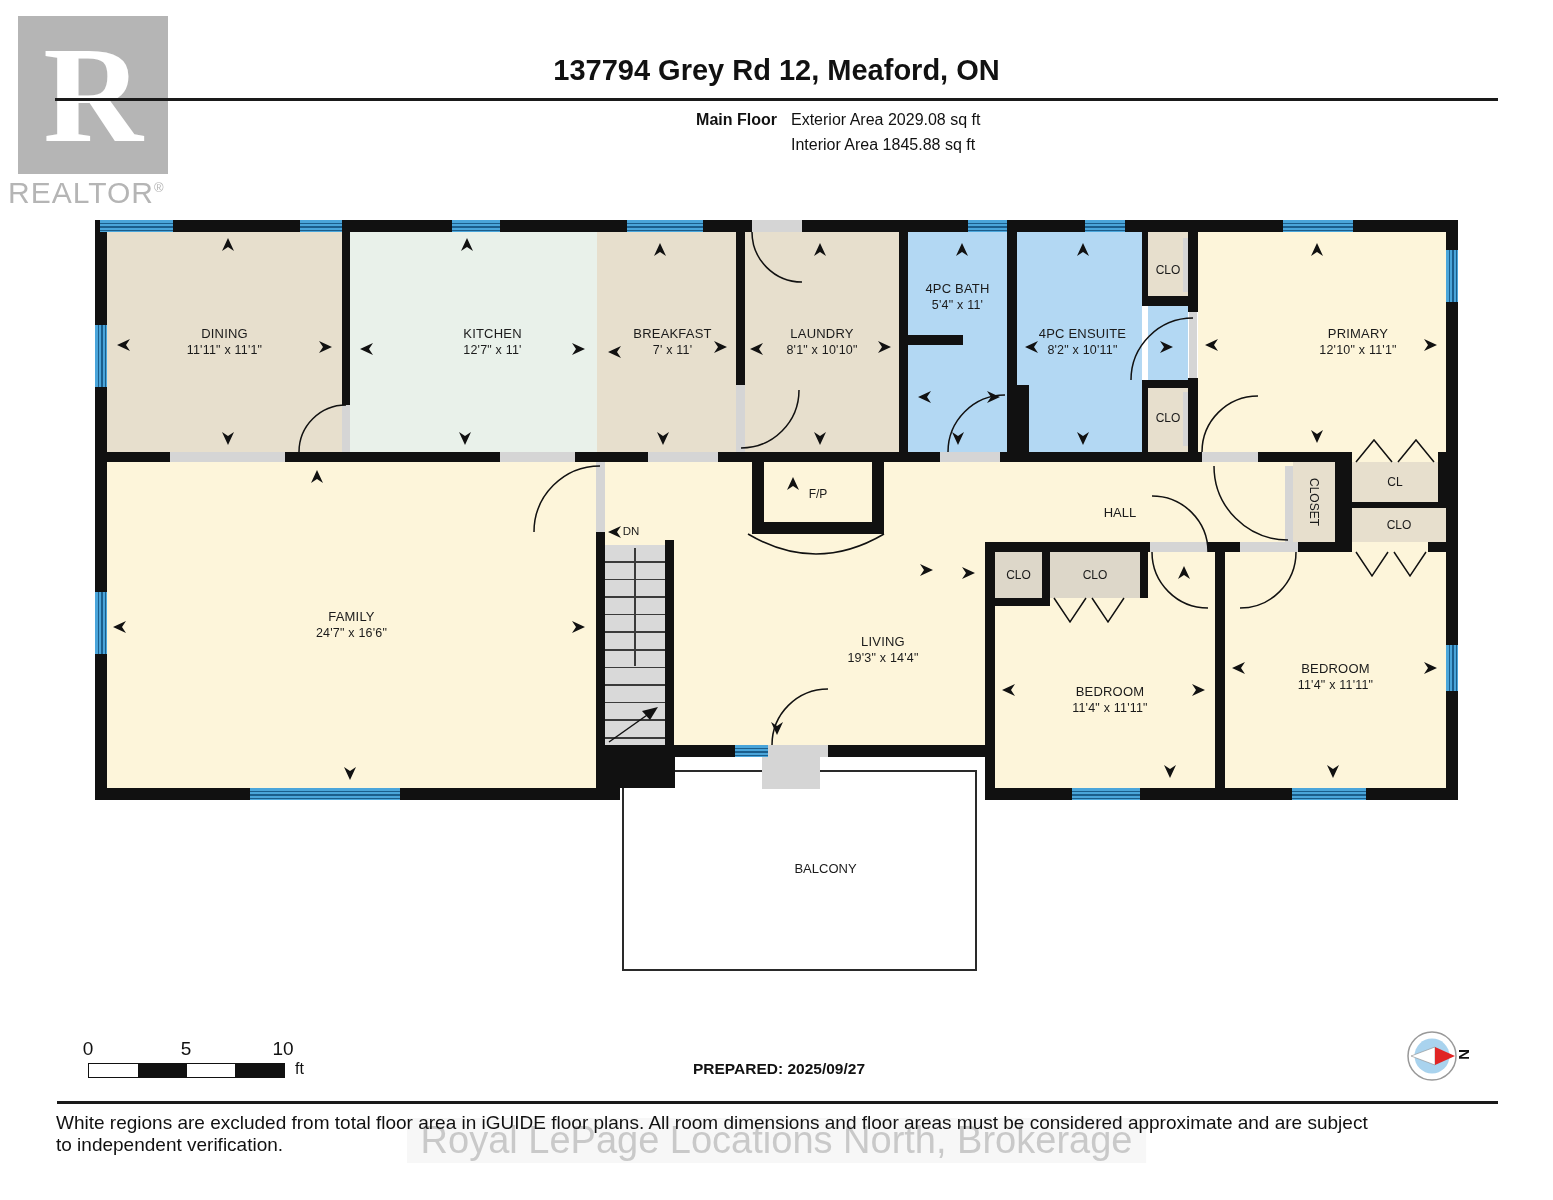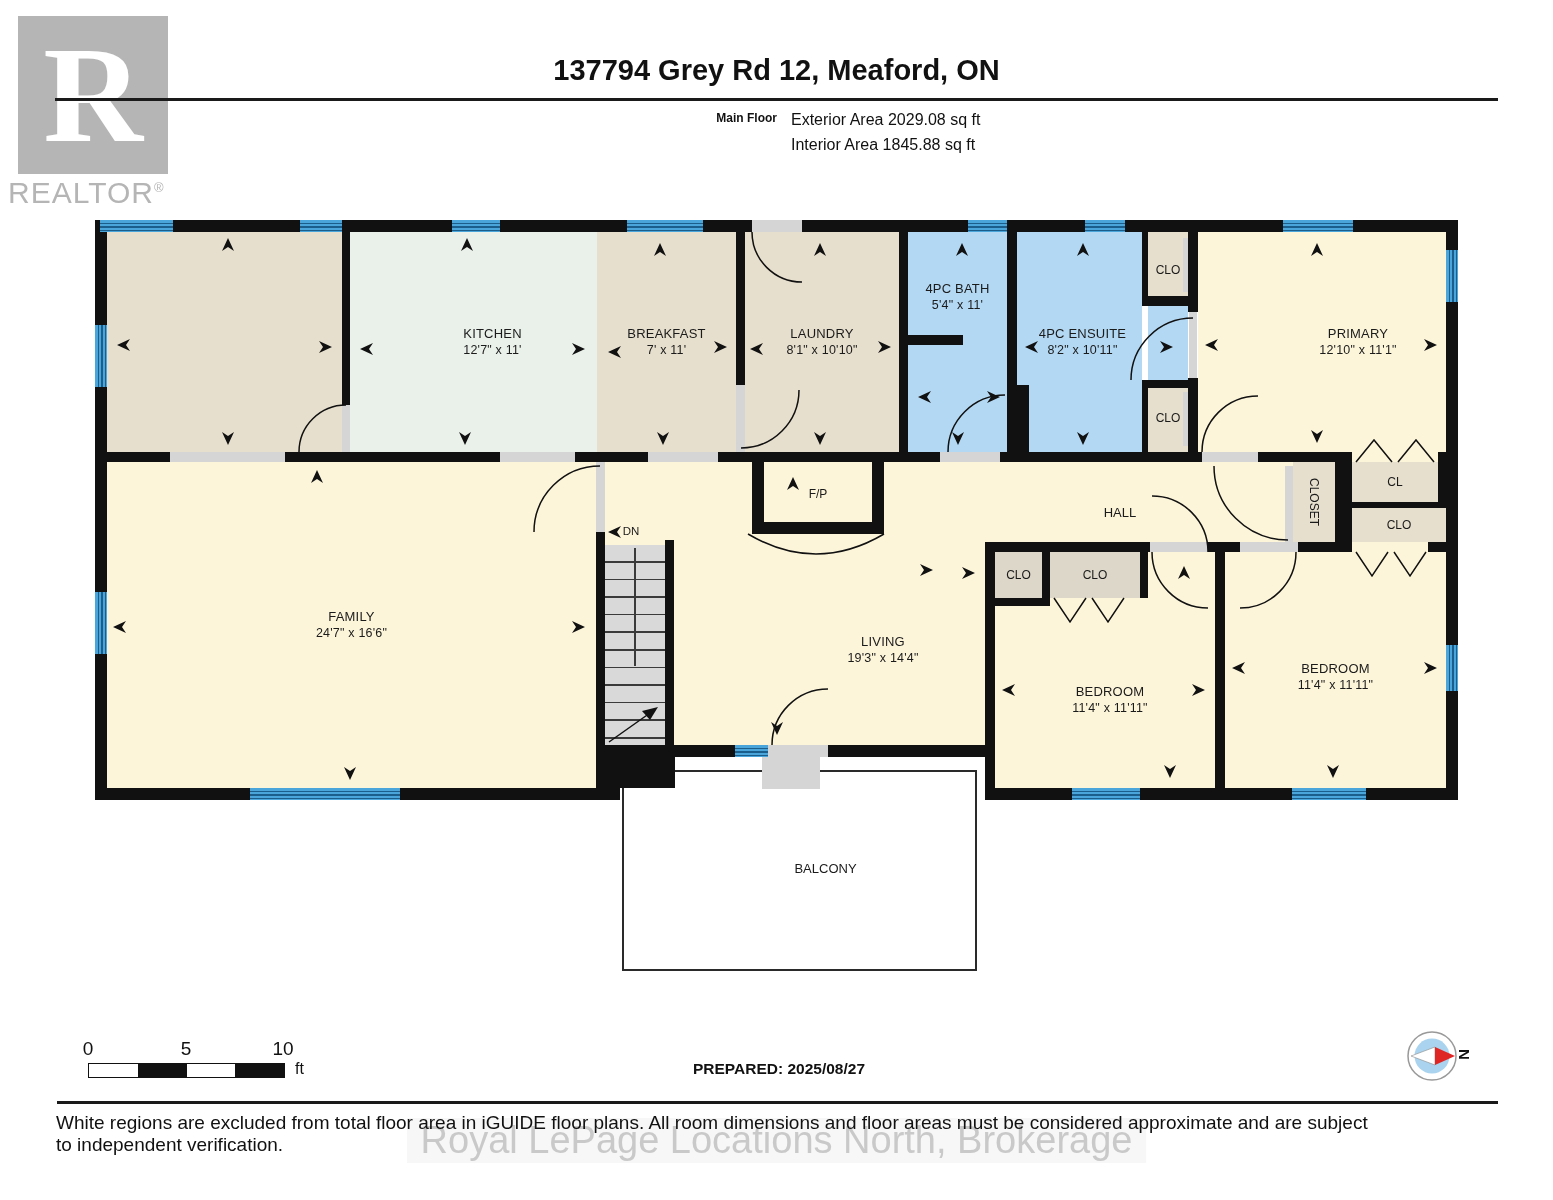--- a/index.html
+++ b/index.html
@@ -21,21 +21,21 @@
   .stair-rail{position:absolute;background:#3a3a3a;z-index:4;}
   .balcony{position:absolute;background:#fff;border:2px solid #2a2a2a;z-index:3;}
   #plan-overlay{position:absolute;left:0;top:0;z-index:7;pointer-events:none;}
   .hdr-title{position:absolute;left:0;right:0;top:54px;text-align:center;font-size:29px;font-weight:bold;z-index:2;}
   .hdr-rule{position:absolute;left:55px;top:98px;width:1443px;height:3px;background:#1a1a1a;}
   .ftr-rule{position:absolute;left:57px;top:1101px;width:1441px;height:3px;background:#1a1a1a;z-index:3;}
   .logo-box{position:absolute;left:18px;top:16px;width:150px;height:158px;background:#b5b5b5;
             display:flex;align-items:center;justify-content:center;}
   .logo-r{font-family:"Liberation Serif",serif;font-weight:bold;font-size:138px;line-height:1;color:#fff;}
   .logo-word{position:absolute;left:8px;top:176px;font-size:30px;color:#b5b5b5;letter-spacing:1px;}
-  .floor-label{position:absolute;left:597px;top:111px;width:180px;text-align:right;font-size:12px;font-weight:bold;}
+  .floor-label{position:absolute;left:597px;top:111px;width:180px;text-align:right;font-size:16px;font-weight:bold;}
   .area-line{position:absolute;left:791px;font-size:16px;}
   .scale-num{position:absolute;font-size:19px;transform:translateX(-50%);}
   .scale-bar{position:absolute;left:88px;top:1063px;width:195px;height:13px;border:1px solid #111;display:flex;z-index:2;}
   .scale-bar div{flex:1;}
   .prepared{position:absolute;left:629px;top:1060px;width:300px;text-align:center;font-size:15.5px;font-weight:bold;z-index:3;}
   .disclaimer{position:absolute;left:56px;top:1112px;width:1320px;font-size:19px;z-index:3;}
   .watermark{position:absolute;left:50%;top:1118px;transform:translateX(-50%);font-size:38px;color:#c9c9c9;
              white-space:nowrap;background:rgba(242,242,242,.6);padding:1px 14px;z-index:2;}
   .compass-n{position:absolute;left:1459px;top:1046px;font-size:15px;font-weight:bold;transform:rotate(90deg);z-index:3;}
 </style>
@@ -225,25 +225,29 @@
       <path d="M 1000 397 L 987 391 L 991 397 L 987 403 Z" fill="#111"></path>
       <path d="M 1173 347 L 1160 341 L 1164 347 L 1160 353 Z" fill="#111"></path>
       <path d="M 1437 345 L 1424 339 L 1428 345 L 1424 351 Z" fill="#111"></path>
       <path d="M 585 627 L 572 621 L 576 627 L 572 633 Z" fill="#111"></path>
       <path d="M 933 570 L 920 564 L 924 570 L 920 576 Z" fill="#111"></path>
       <path d="M 975 573 L 962 567 L 966 573 L 962 579 Z" fill="#111"></path>
       <path d="M 1205 690 L 1192 684 L 1196 690 L 1192 696 Z" fill="#111"></path>
       <path d="M 1437 668 L 1424 662 L 1428 668 L 1424 674 Z" fill="#111"></path>
     </svg>
 
+  <div class="rlabel" style="left:107px;top:232px;width:235px;height:220px;">
+    <div>DINING</div>
+      <div class="dims">11'11" x 11'1"</div>
+    </div>
   <div class="rlabel" style="left:350px;top:232px;width:247px;height:220px;padding-left:19px;">
     <div>KITCHEN</div>
       <div class="dims">12'7" x 11'</div>
     </div>
-  <div class="rlabel" style="left:597px;top:232px;width:139px;height:220px;">
+  <div class="rlabel" style="left:597px;top:232px;width:139px;height:220px;padding-left:6px;">
     <div>BREAKFAST</div>
       <div class="dims">7' x 11'</div>
     </div>
   <div class="rlabel" style="left:745px;top:232px;width:154px;height:220px;">
     <div>LAUNDRY</div>
       <div class="dims">8'1" x 10'10"</div>
     </div>
   <div class="rlabel" style="left:908px;top:232px;width:99px;height:130px;">
     <div>4PC BATH</div>
       <div class="dims">5'4" x 11'</div>
@@ -289,21 +293,21 @@
   <div class="scale-num" style="left:186px;top:1038px;">5</div>
   <div class="scale-num" style="left:283px;top:1038px;">10</div>
   <div class="scale-bar">
     <div style="background:#fff;"></div>
     <div style="background:#111;"></div>
     <div style="background:#fff;"></div>
     <div style="background:#111;"></div>
   </div>
   <div class="abs" style="left:295px;top:1060px;font-size:16px;z-index:2;">ft</div>
 
-  <div class="prepared">PREPARED: 2025/08/27</div>
+  <div class="prepared">PREPARED: 2025/09/27</div>
 
   <svg class="abs" style="left:1406px;top:1030px;z-index:3;" width="52" height="52" viewBox="0 0 52 52">
     <circle cx="26" cy="26" r="24" fill="#ffffff" stroke="#999999" stroke-width="1.5"></circle>
     <circle cx="26" cy="26" r="17.5" fill="#a9d3ee"></circle>
     <polygon points="5,26 29,17 29,35" fill="#ffffff" stroke="#8a8a8a" stroke-width="0.6"></polygon>
     <polygon points="29,17 49,26 29,35" fill="#e02525"></polygon>
   </svg>
   <div class="compass-n">N</div>
 
   <div class="ftr-rule"></div>

